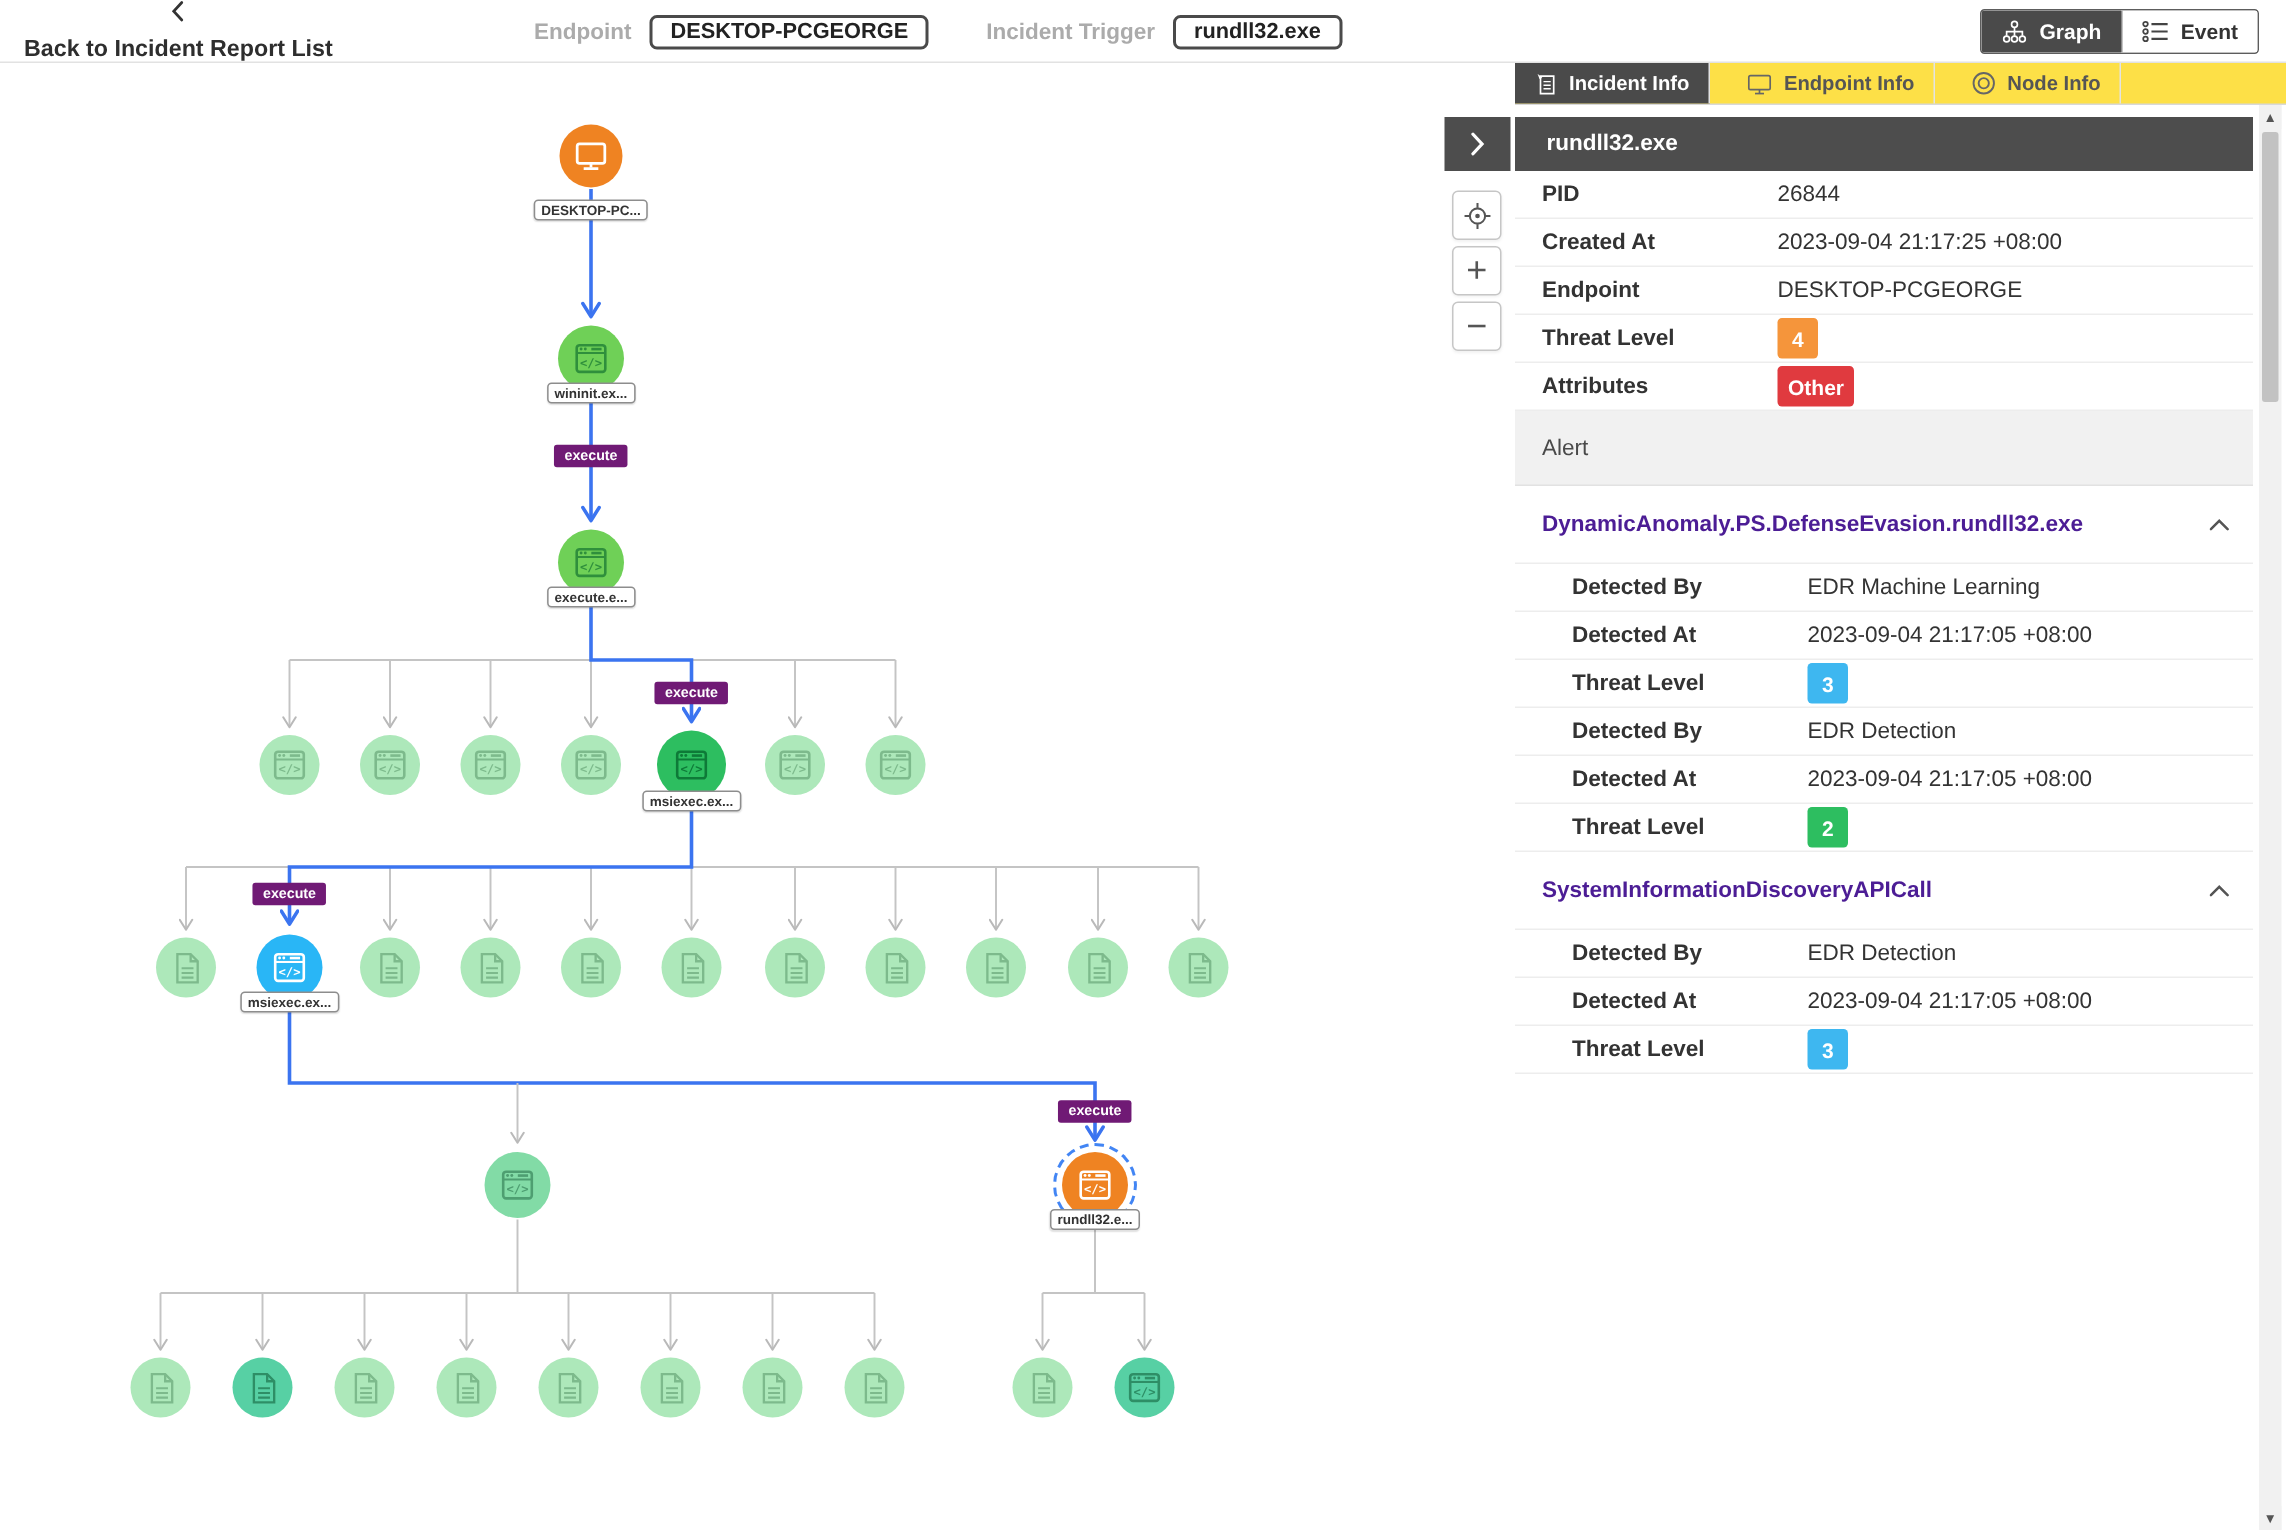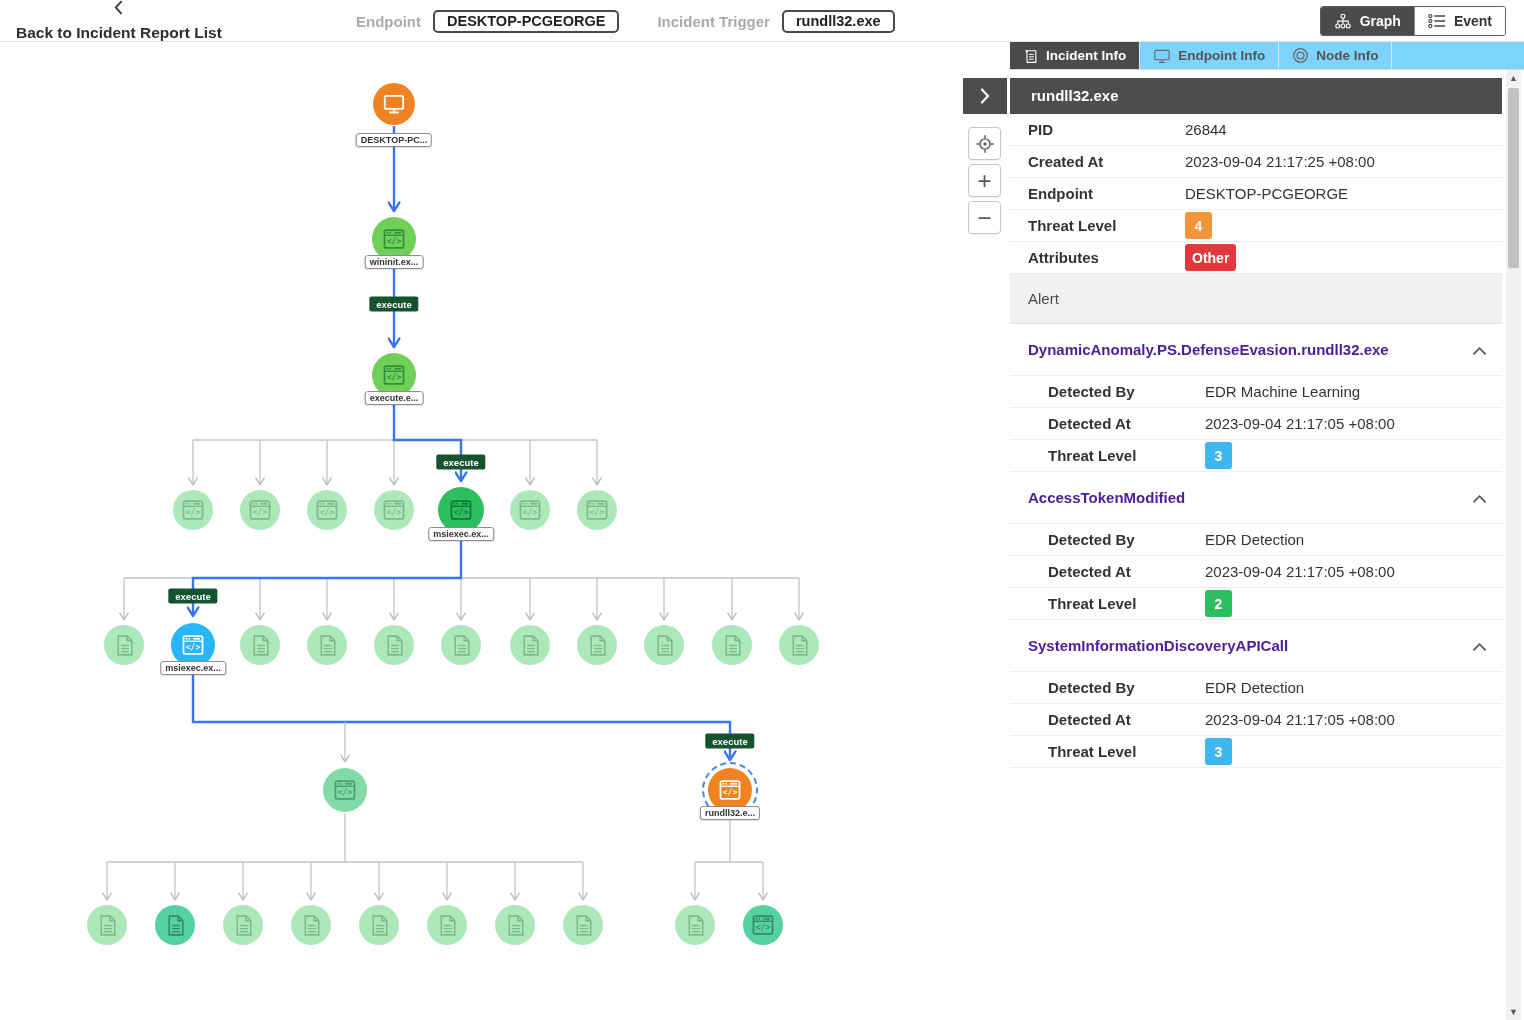--- a/index.html
+++ b/index.html
@@ -27,32 +27,32 @@
   
   .graph-area { position:absolute; left:0; top:0; width:1010px; height:1020px; background:#fff; }
   #edges { position:absolute; left:0; top:0; pointer-events:none; }
   .gnode { position:absolute; border-radius:50%; display:flex; align-items:center; justify-content:center;
            cursor:pointer; }
   .gnode svg { display:block; }
   .nring { position:absolute; border:2px dashed #4285f4; border-radius:50%; }
   .nlabel { position:absolute; transform:translateX(-50%); background:#fff; border:1px solid #8d8d8d;
             border-radius:3px; font-size:9px; font-weight:bold; color:#333; padding:1px 4px;
             white-space:nowrap; z-index:3; box-shadow:0 1px 1px rgba(0,0,0,.12); }
-  .ebadge { position:absolute; transform:translate(-50%,-50%); background:#14532d; color:#fff;
+  .ebadge { position:absolute; transform:translate(-50%,-50%); background:#701a75; color:#fff;
             font-size:9.5px; font-weight:bold; padding:2px 7px; border-radius:2px; z-index:2; }
   .gctl { position:absolute; left:968px; width:33px; height:33px; background:#fff;
           border:1px solid #c6c6c6; border-radius:4px; display:flex; align-items:center; justify-content:center;
           cursor:pointer; box-shadow:0 1px 2px rgba(0,0,0,.06); color:#555; }
   .gctl.plus  { top:164px; font-size:24px; font-weight:400; line-height:1; }
   .gctl.minus { top:201px; font-size:24px; line-height:1; }
 
   
   .panel { position:absolute; left:1010px; top:42px; width:514px; bottom:0; background:#fff; z-index:10; }
-  .tabs { position:absolute; left:0; top:0; right:0; height:28px; display:flex; background:#7dd3fc;
-          border-bottom:1px solid #d8d8d8; }
+  .tabs { position:absolute; left:0; top:0; right:0; height:28px; display:flex; background:#fde047;
+          border-bottom:1px solid #d8d8d8;gap:11px; }
   .tab { display:flex; align-items:center; gap:7px; padding:0 13px; font-size:13.5px; font-weight:bold;
          color:#555; cursor:pointer; border-right:1px solid #e3e3e3; }
   .tab.active { background:#4a4a4a; color:#fff; }
   .ptitle { position:absolute; left:0; top:36px; width:492px; height:36px; background:#4d4d4d; color:#fff;
             font-size:15px; font-weight:bold; line-height:36px; padding-left:21px; }
   .collapse-btn { position:absolute; left:963px; top:78px; width:44px; height:36px; background:#4d4d4d;
                   display:flex; align-items:center; justify-content:center; cursor:pointer; z-index:21; }
 
   #prows { position:absolute; left:0; top:72px; width:492px; bottom:0; overflow:hidden; background:#fff; }
   .prow { display:flex; align-items:center; height:32px; padding-left:18px; border-bottom:1px solid #ededed;
@@ -575,26 +575,20 @@
           <div class="pvalue">EDR Machine Learning</div>
         </div>
         <div class="prow indent">
           <div class="plabel">Detected At</div>
           <div class="pvalue">2023-09-04 21:17:05 +08:00</div>
         </div>
         <div class="prow indent">
           <div class="plabel">Threat Level</div>
           <div class="pvalue"><span class="badge" style="background: rgb(62, 183, 240);">3</span></div>
         </div>
-        <div class="atrow">
-          <div class="atitle">AccessTokenModified</div>
-          <span><svg width="13" height="8" viewBox="0 0 14 8">
-              <polyline points="1,7 7,1 13,7" fill="none" stroke="#555" stroke-width="1.8" stroke-linecap="round"></polyline>
-            </svg></span>
-        </div>
         <div class="prow indent">
           <div class="plabel">Detected By</div>
           <div class="pvalue">EDR Detection</div>
         </div>
         <div class="prow indent">
           <div class="plabel">Detected At</div>
           <div class="pvalue">2023-09-04 21:17:05 +08:00</div>
         </div>
         <div class="prow indent">
           <div class="plabel">Threat Level</div>

